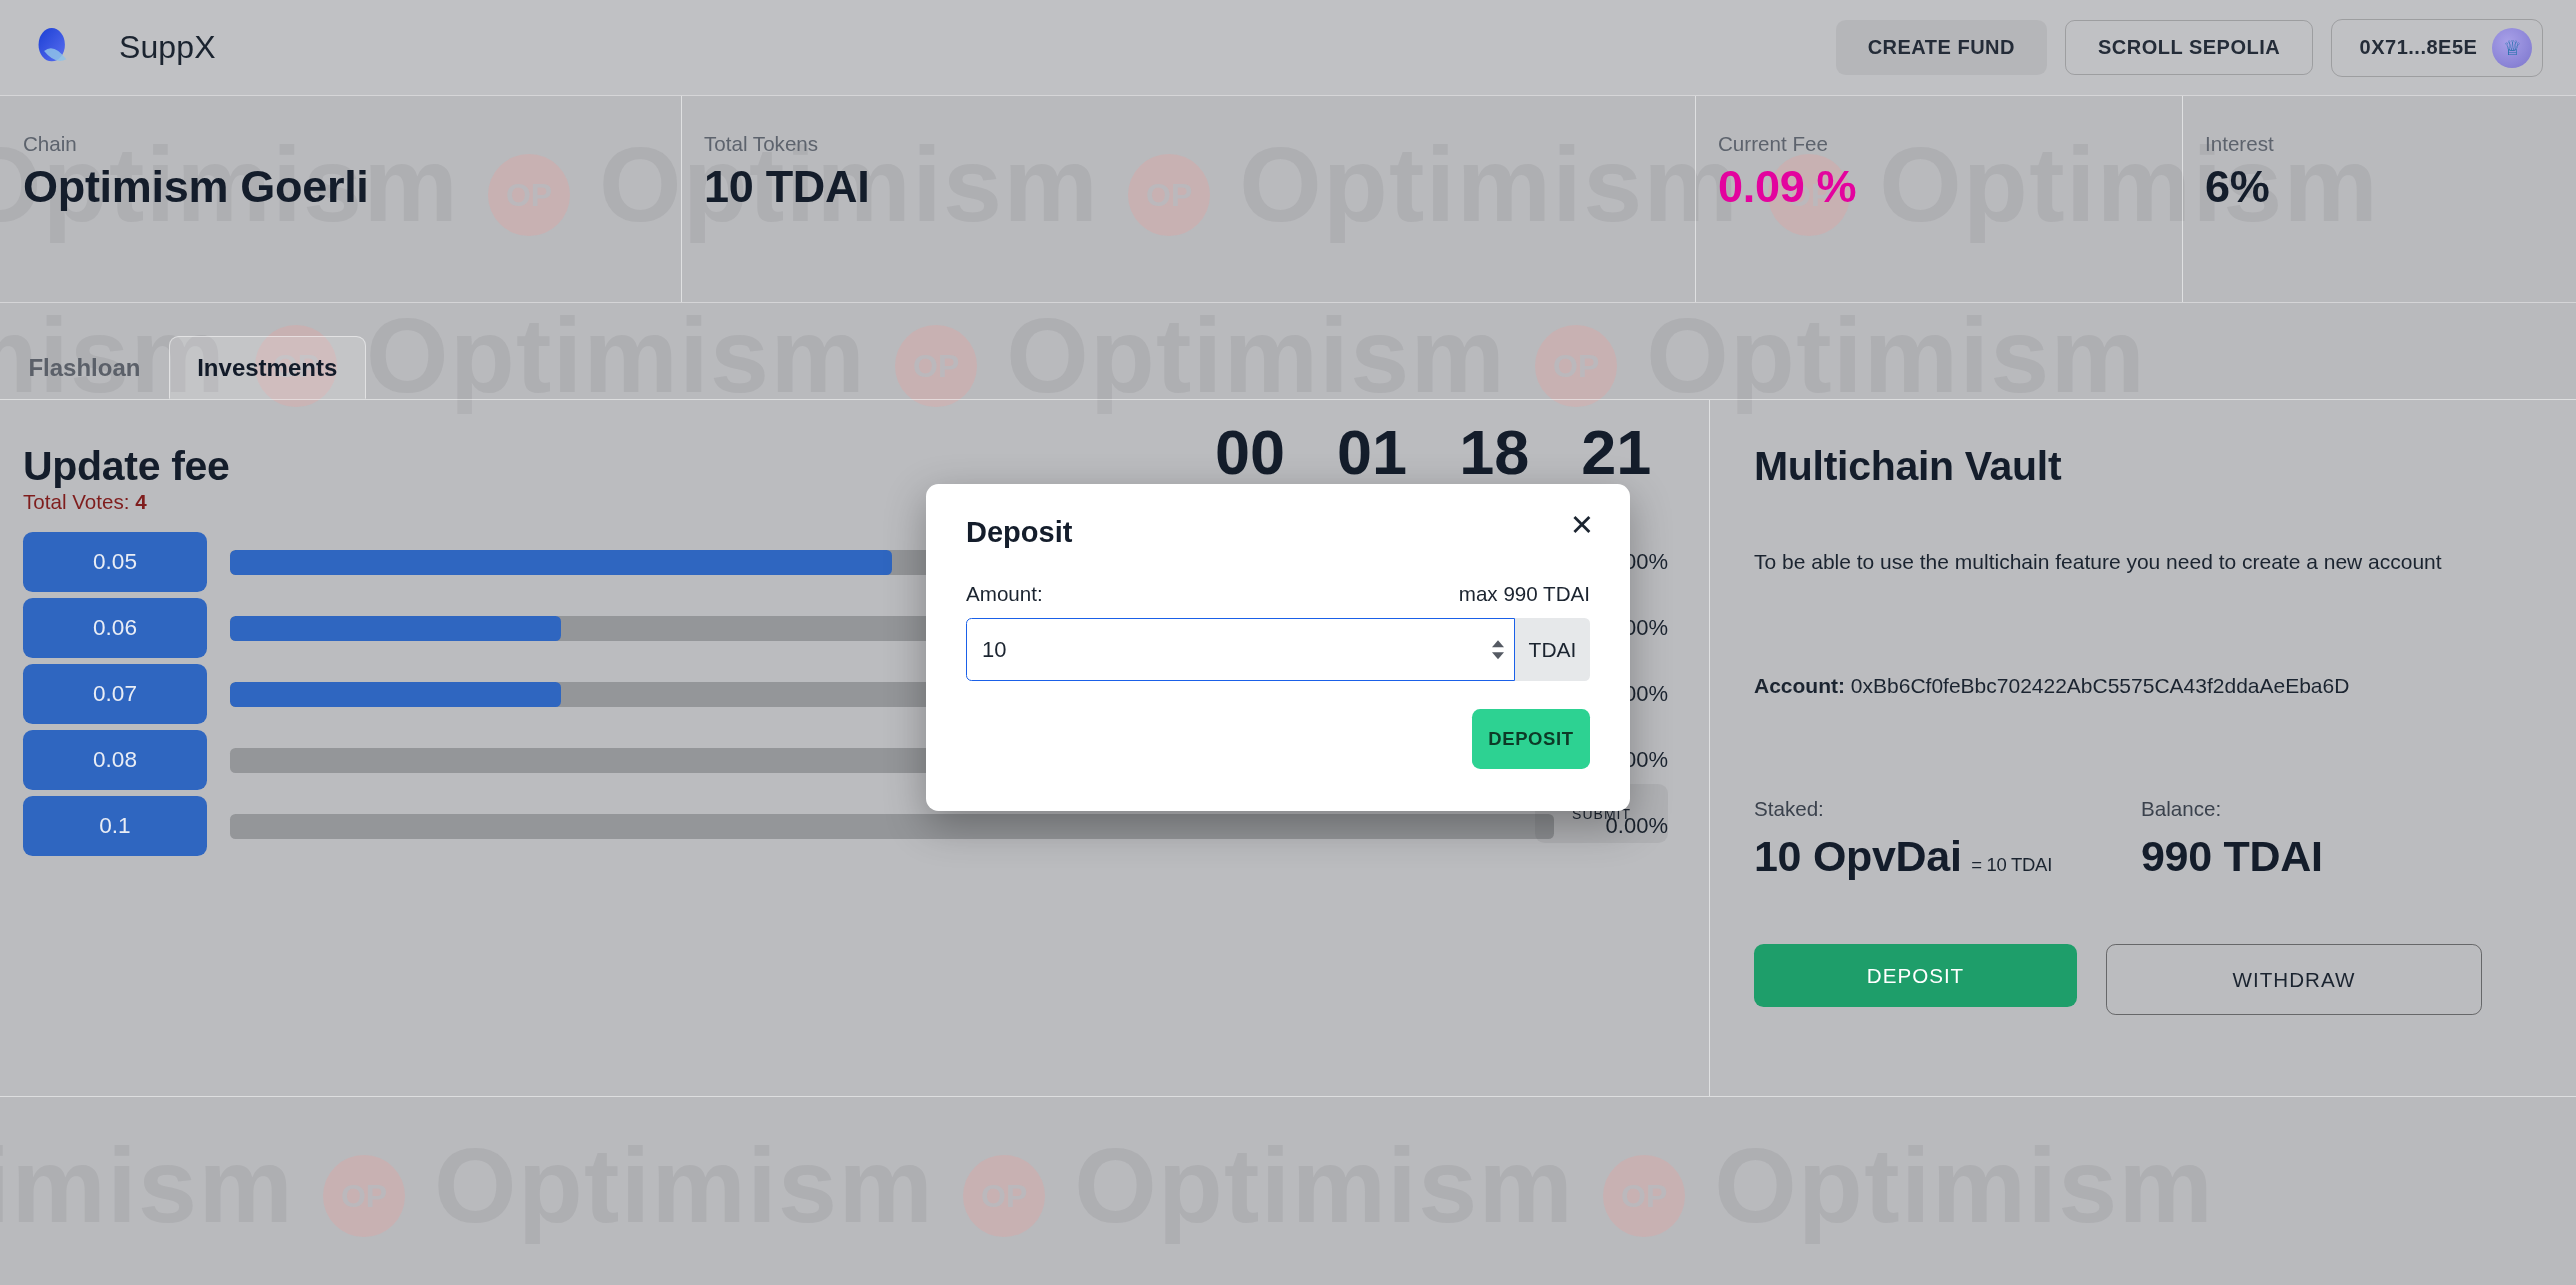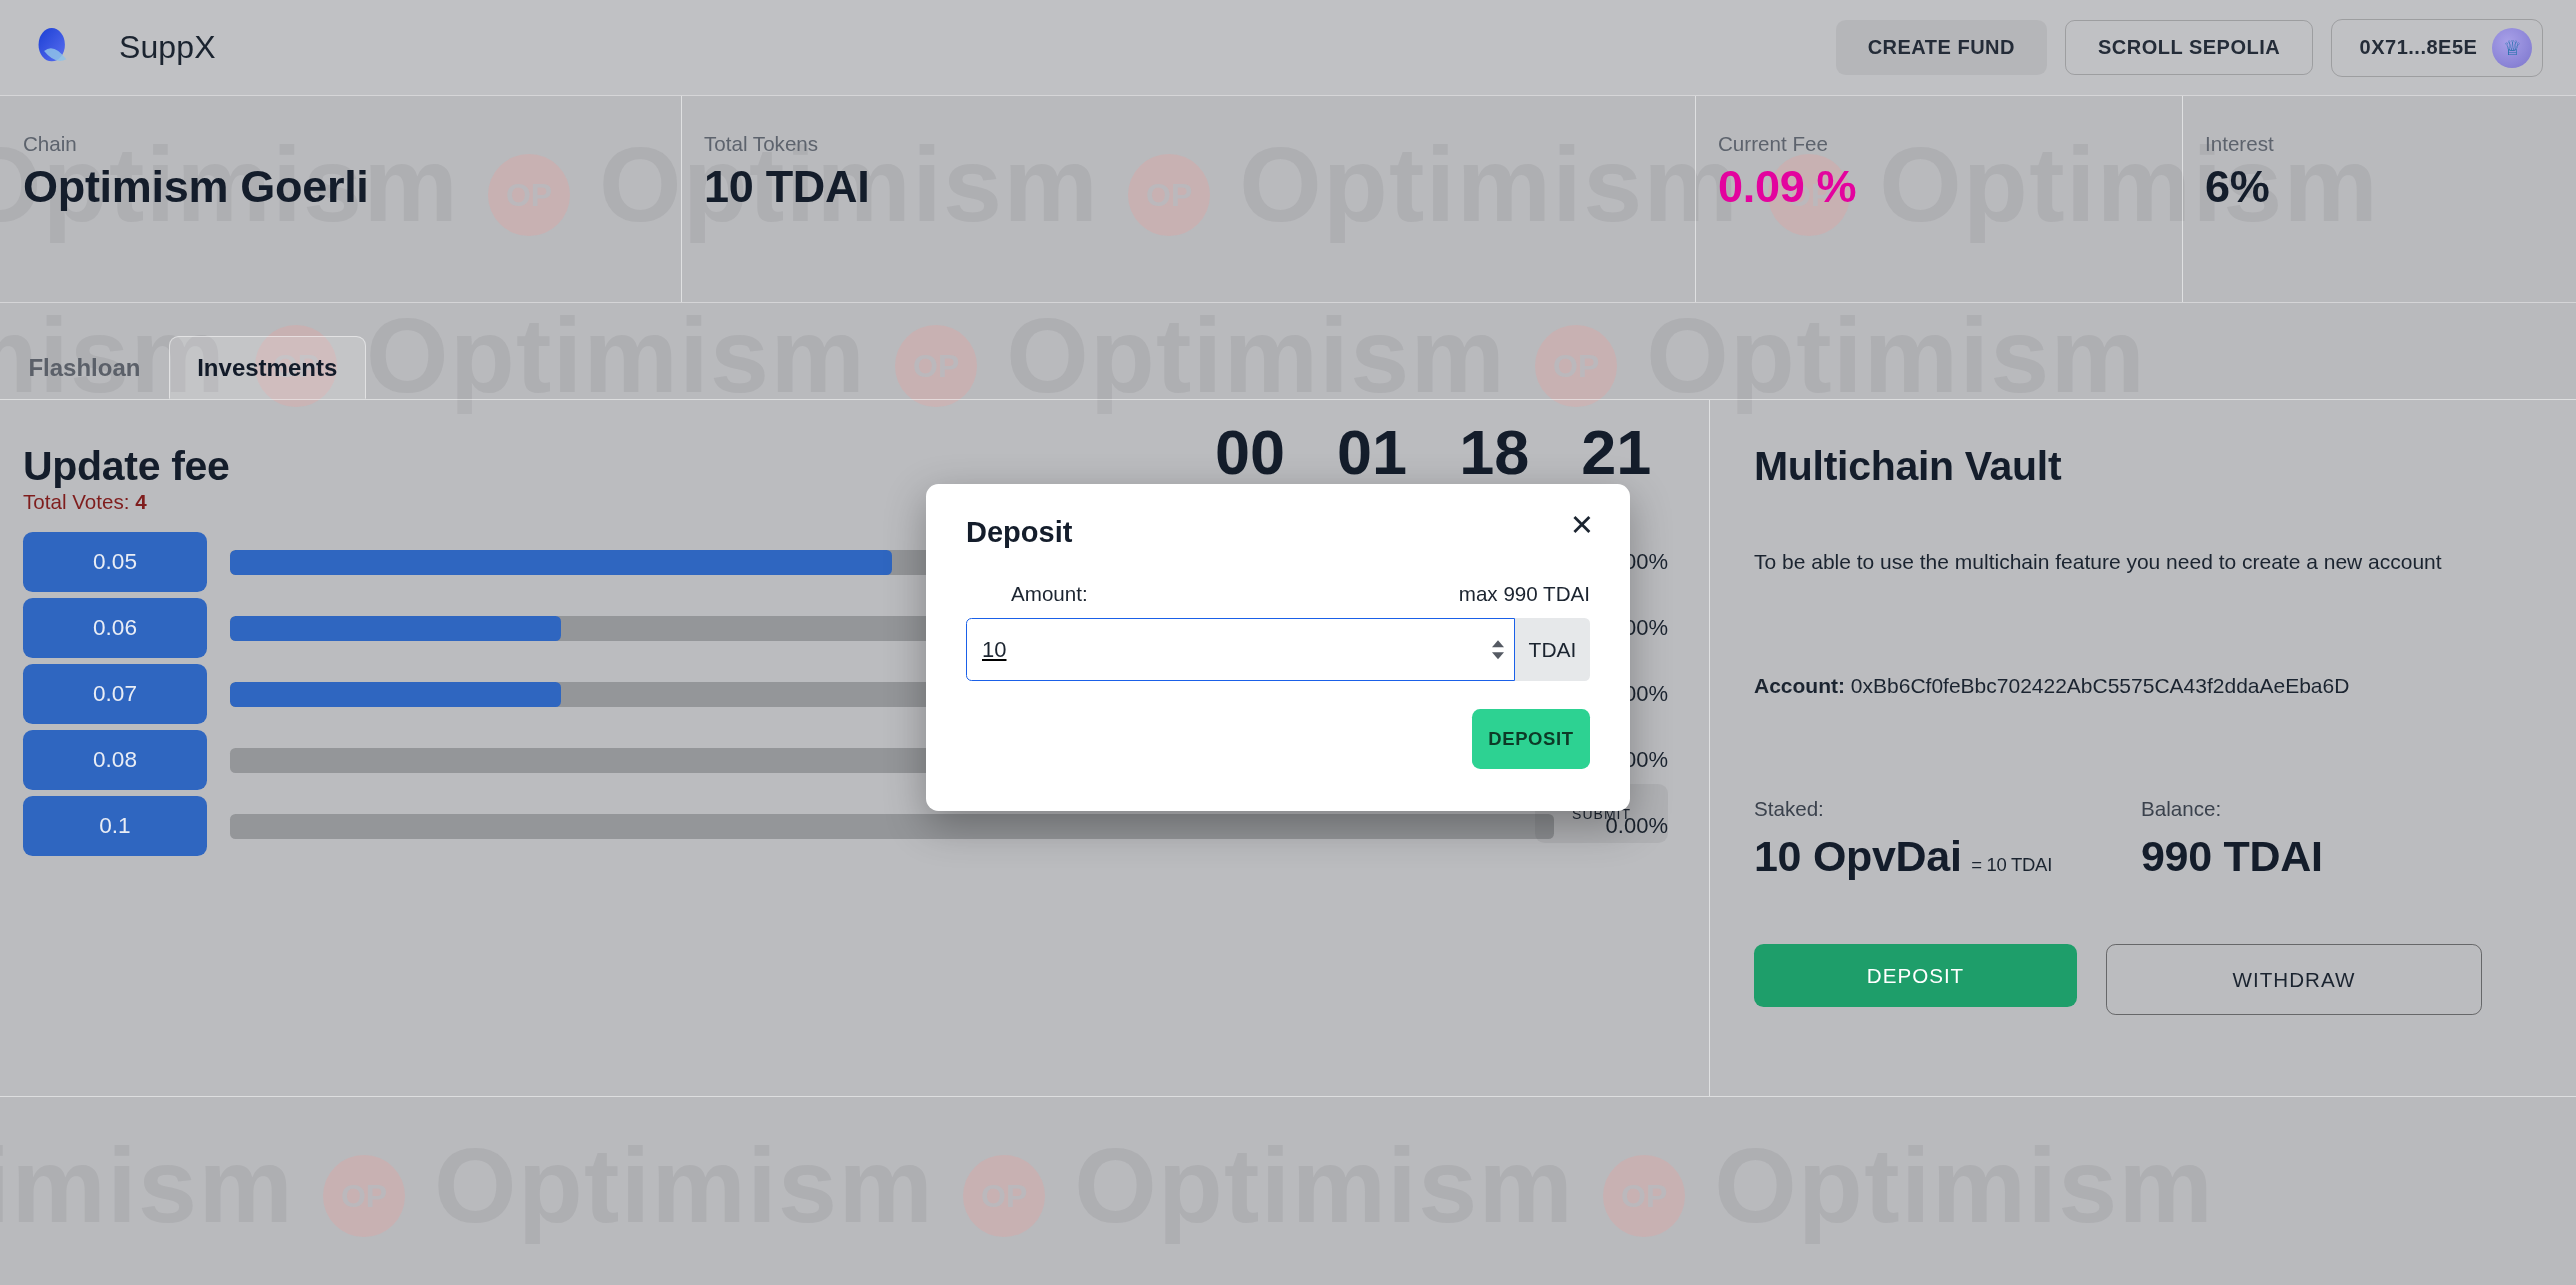--- a/index.html
+++ b/index.html
@@ -210,30 +210,30 @@
     position: absolute; top: 23px; right: 30px;
     width: 36px; height: 36px; border: none; background: transparent;
     font-size: 29px; line-height: 1; color: #1b2430; cursor: pointer;
     display: flex; align-items: center; justify-content: center;
     font-family: "Liberation Sans", sans-serif;
   }
   .modal-title { font-size: 29px; font-weight: 700; color: #141d2b; }
   .modal-labels {
     margin-top: 25px; display: flex; justify-content: space-between; align-items: baseline;
   }
-  .modal-lbl { font-size: 20.6px; color: #1b2430; margin-left: 45px; }
+  .modal-lbl { font-size: 20.6px; color: #1b2430; }
   .modal-max { font-size: 20.6px; color: #1b2430; margin-top: 8px; }
   .input-row { margin-top: 12.4px; display: flex; align-items: stretch; }
   .amt-input {
     flex: 1; height: 63px; border: 1.4px solid #1a60e8; border-radius: 5.5px 0 0 5.5px;
     background: #fff; font-size: 22px; color: #1b2430;
     padding: 0 41px 0 15px; outline: none;
     font-family: "Liberation Sans", sans-serif;
   }
-  .input-wrap { position: relative; flex: 1; display: flex; text-decoration: underline; }
+  .input-wrap { position: relative; flex: 1; display: flex; }
   .spinner {
     position: absolute; right: 11px; top: 50%; transform: translateY(-50%);
     display: flex; flex-direction: column; gap: 5.5px; cursor: pointer;
   }
   .spin-up, .spin-dn { width: 0; height: 0; border-left: 6.2px solid transparent; border-right: 6.2px solid transparent; }
   .spin-up { border-bottom: 7.5px solid #555a63; }
   .spin-dn { border-top: 7.5px solid #555a63; }
   .amt-suffix {
     width: 75px; height: 63px; background: #e6e8ea; border-radius: 0 5.5px 5.5px 0;
     display: flex; align-items: center; justify-content: center;

